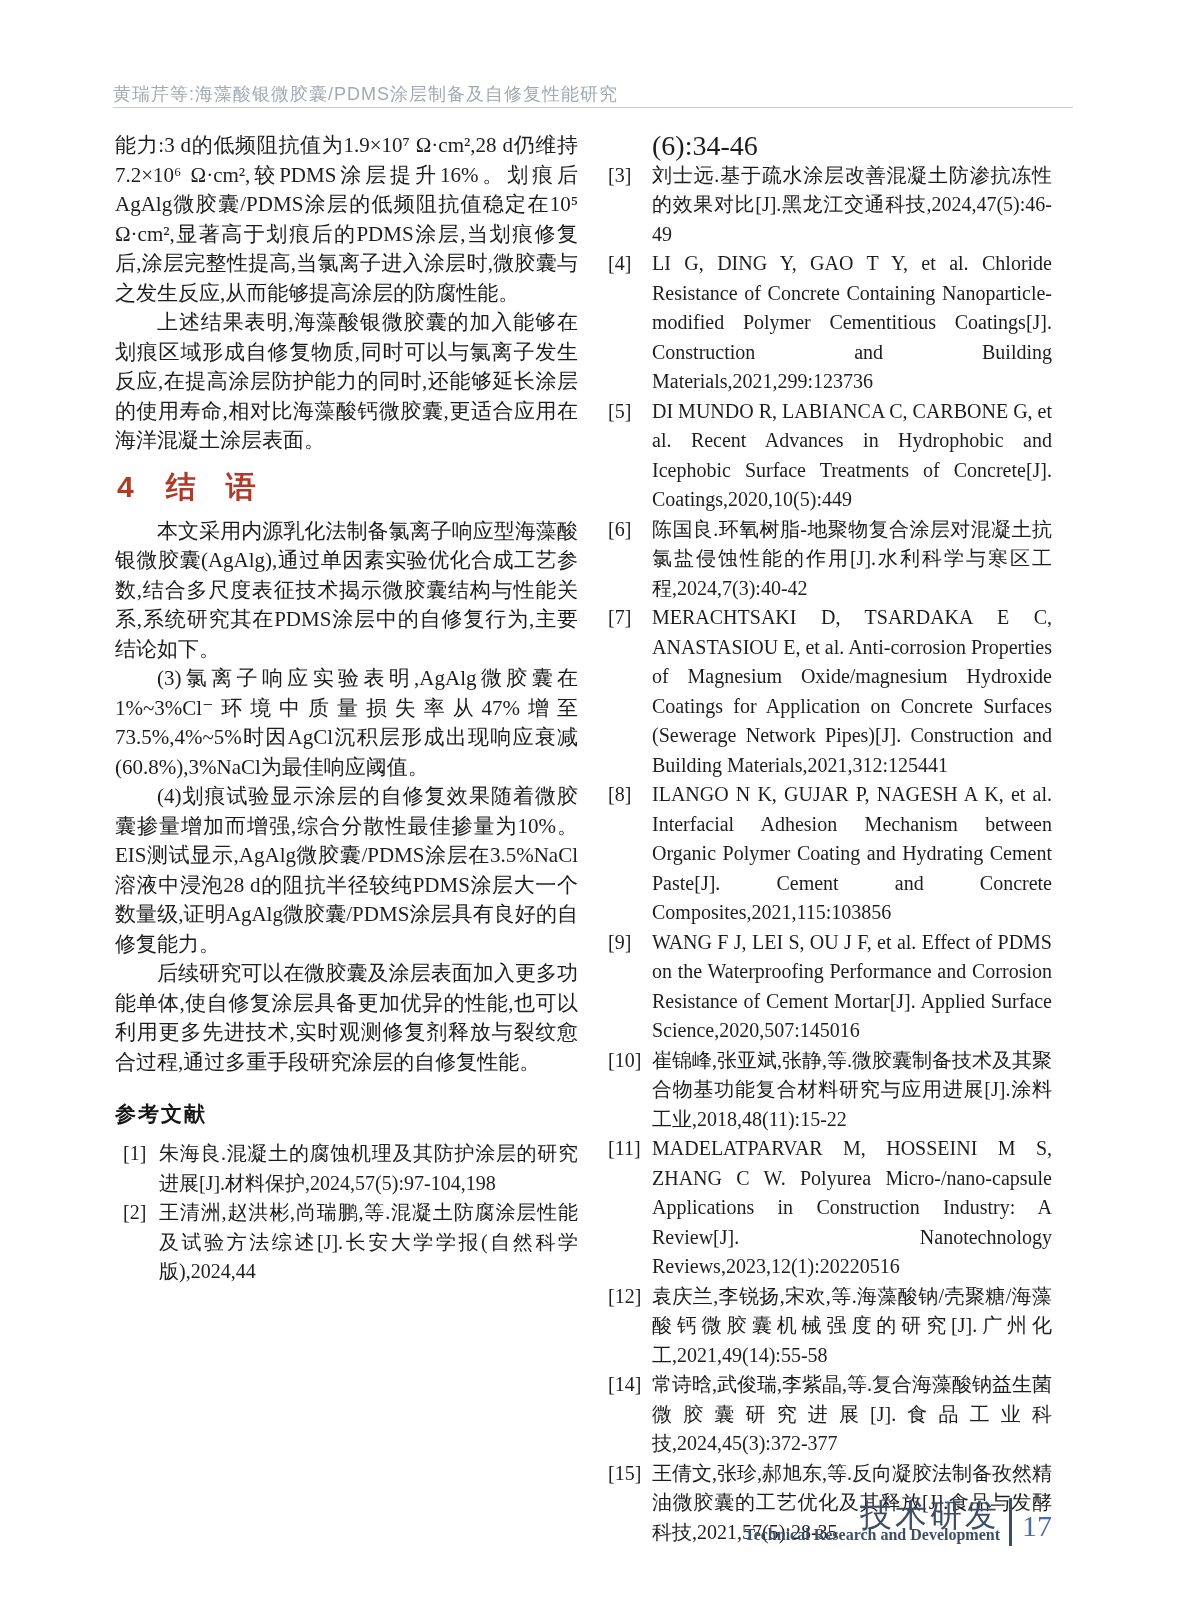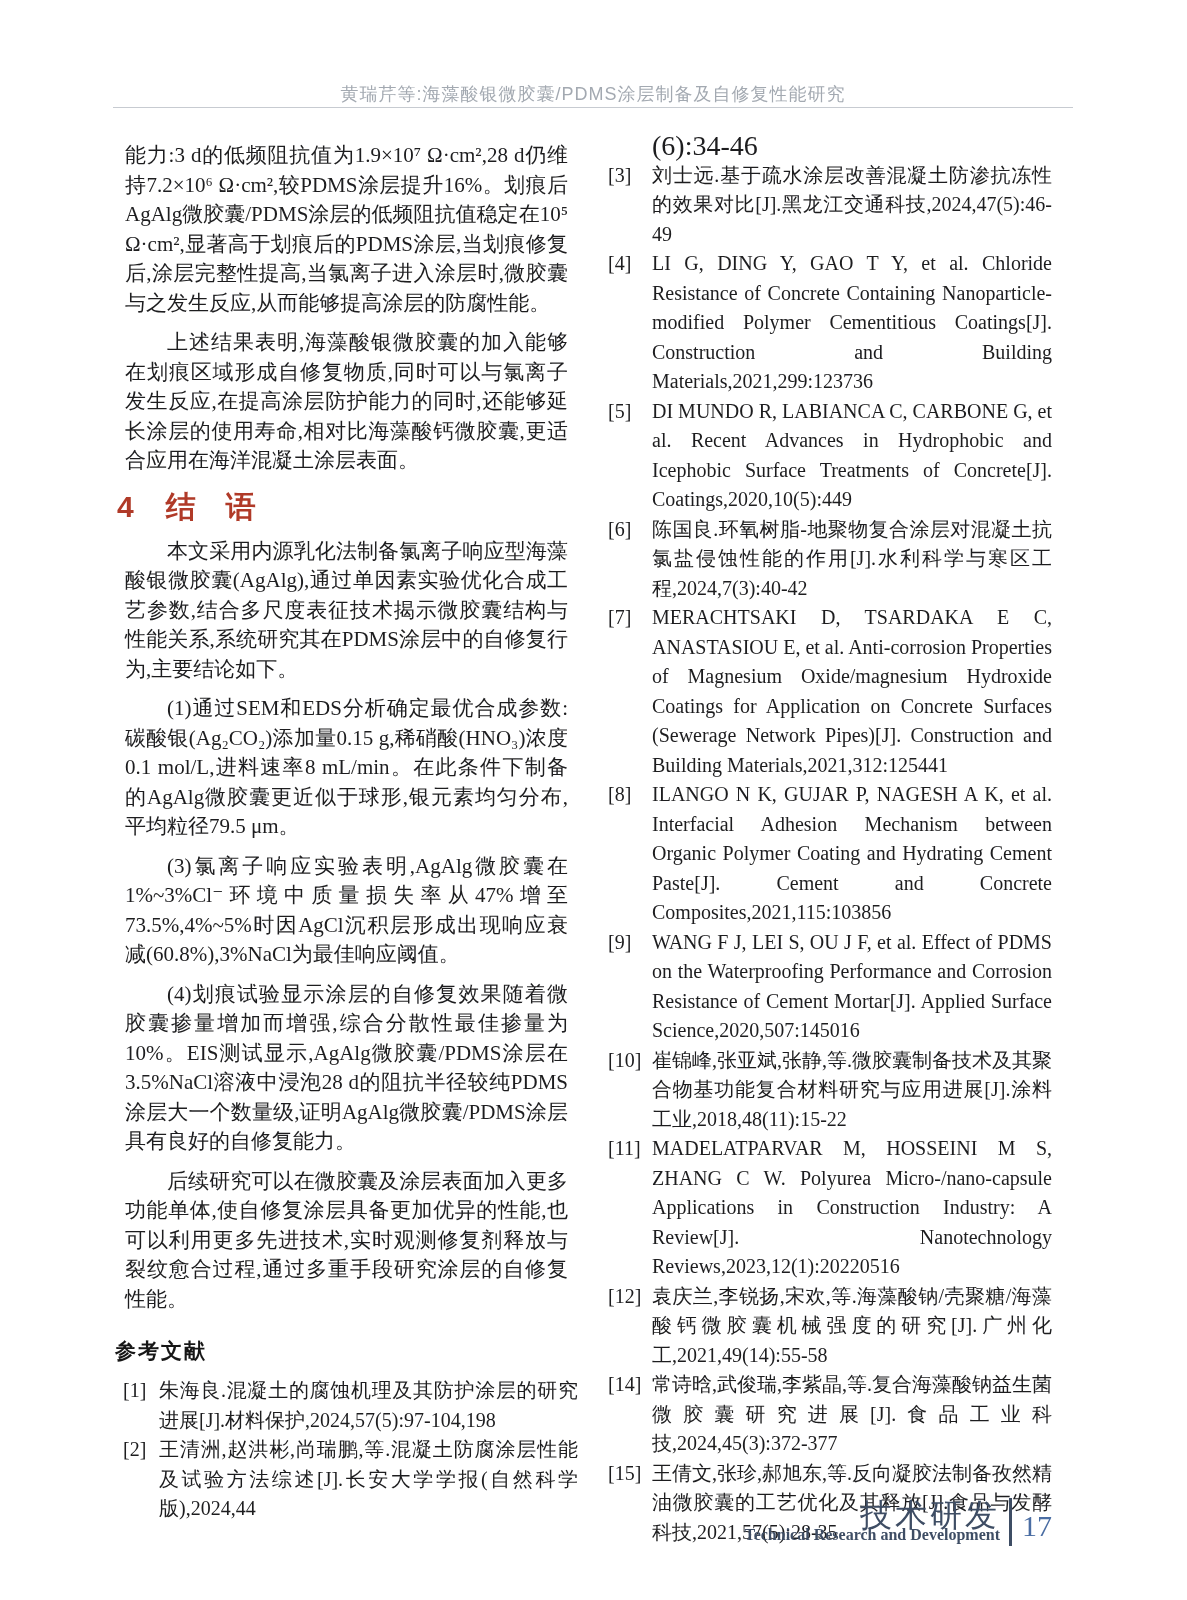--- a/index.html
+++ b/index.html
@@ -3,31 +3,31 @@
 <meta charset="utf-8">
 <style>
   html,body{margin:0;padding:0;background:#ffffff;}
   .page{
     position:relative;width:1187px;height:1600px;background:#ffffff;
     font-family:"Liberation Serif","DejaVu Serif",serif;color:#1d1d1f;
     overflow:hidden;
   }
   .running-head{
     position:absolute;top:82px;left:113px;right:114px;
-    text-align:center;font-size:18px;letter-spacing:1px;
+    text-align:left;font-size:18px;letter-spacing:1px;
     color:#a3a9b1;font-family:"Liberation Sans","DejaVu Sans",sans-serif;
   }
   .head-rule{
     position:absolute;top:107px;left:113px;right:114px;height:1px;
     background:#c7cbd1;
   }
   .col{position:absolute;top:131px;text-align:justify;}
   .col-left{left:115px;width:463px;}
   .col-right{left:608px;width:444px;}
-  .body-par{font-size:21px;line-height:29.5px;text-indent:2em;margin:10px;}
+  .body-par{font-size:21px;line-height:29.5px;text-indent:2em;margin:0;}
   .body-par.no-indent{text-indent:0;}
   .sec-heading{
     display:flex;gap:32px;align-items:baseline;
     font-family:"Liberation Sans","DejaVu Sans",sans-serif;
     color:#b03a28;font-weight:bold;font-size:30px;line-height:32px;
     margin:15px 0 14px 2px;text-indent:0;
   }
   .refs-title{
     font-family:"Liberation Sans","DejaVu Sans",sans-serif;
     font-size:21px;font-weight:bold;text-align:left;letter-spacing:2px;
@@ -58,21 +58,20 @@
   <div class="col col-left">
     <p class="body-par no-indent">能力:3 d的低频阻抗值为1.9×10⁷ Ω·cm²,28 d仍维持7.2×10⁶ Ω·cm²,较PDMS涂层提升16%。划痕后AgAlg微胶囊/PDMS涂层的低频阻抗值稳定在10⁵ Ω·cm²,显著高于划痕后的PDMS涂层,当划痕修复后,涂层完整性提高,当氯离子进入涂层时,微胶囊与之发生反应,从而能够提高涂层的防腐性能。</p>
     <p class="body-par">上述结果表明,海藻酸银微胶囊的加入能够在划痕区域形成自修复物质,同时可以与氯离子发生反应,在提高涂层防护能力的同时,还能够延长涂层的使用寿命,相对比海藻酸钙微胶囊,更适合应用在海洋混凝土涂层表面。</p>
 
     <h2 class="sec-heading">
       <span>4</span>
       <span>结　语</span>
     </h2>
 
     <p class="body-par">本文采用内源乳化法制备氯离子响应型海藻酸银微胶囊(AgAlg),通过单因素实验优化合成工艺参数,结合多尺度表征技术揭示微胶囊结构与性能关系,系统研究其在PDMS涂层中的自修复行为,主要结论如下。</p>
-    <p class="body-par">(1)通过SEM和EDS分析确定最优合成参数:碳酸银(Ag₂CO₂)添加量0.15 g,稀硝酸(HNO₃)浓度0.1 mol/L,进料速率8 mL/min。在此条件下制备的AgAlg微胶囊更近似于球形,银元素均匀分布,平均粒径79.5 μm。</p>
     <p class="body-par">(3)氯离子响应实验表明,AgAlg微胶囊在1%~3%Cl⁻环境中质量损失率从47%增至73.5%,4%~5%时因AgCl沉积层形成出现响应衰减(60.8%),3%NaCl为最佳响应阈值。</p>
     <p class="body-par">(4)划痕试验显示涂层的自修复效果随着微胶囊掺量增加而增强,综合分散性最佳掺量为10%。EIS测试显示,AgAlg微胶囊/PDMS涂层在3.5%NaCl溶液中浸泡28 d的阻抗半径较纯PDMS涂层大一个数量级,证明AgAlg微胶囊/PDMS涂层具有良好的自修复能力。</p>
     <p class="body-par">后续研究可以在微胶囊及涂层表面加入更多功能单体,使自修复涂层具备更加优异的性能,也可以利用更多先进技术,实时观测修复剂释放与裂纹愈合过程,通过多重手段研究涂层的自修复性能。</p>
 
     <h3 class="refs-title">参考文献</h3>
 
     <div class="ref">
       <span class="ref-id">[1]</span>
       <span>朱海良.混凝土的腐蚀机理及其防护涂层的研究进展[J].材料保护,2024,57(5):97-104,198</span>
     </div>

